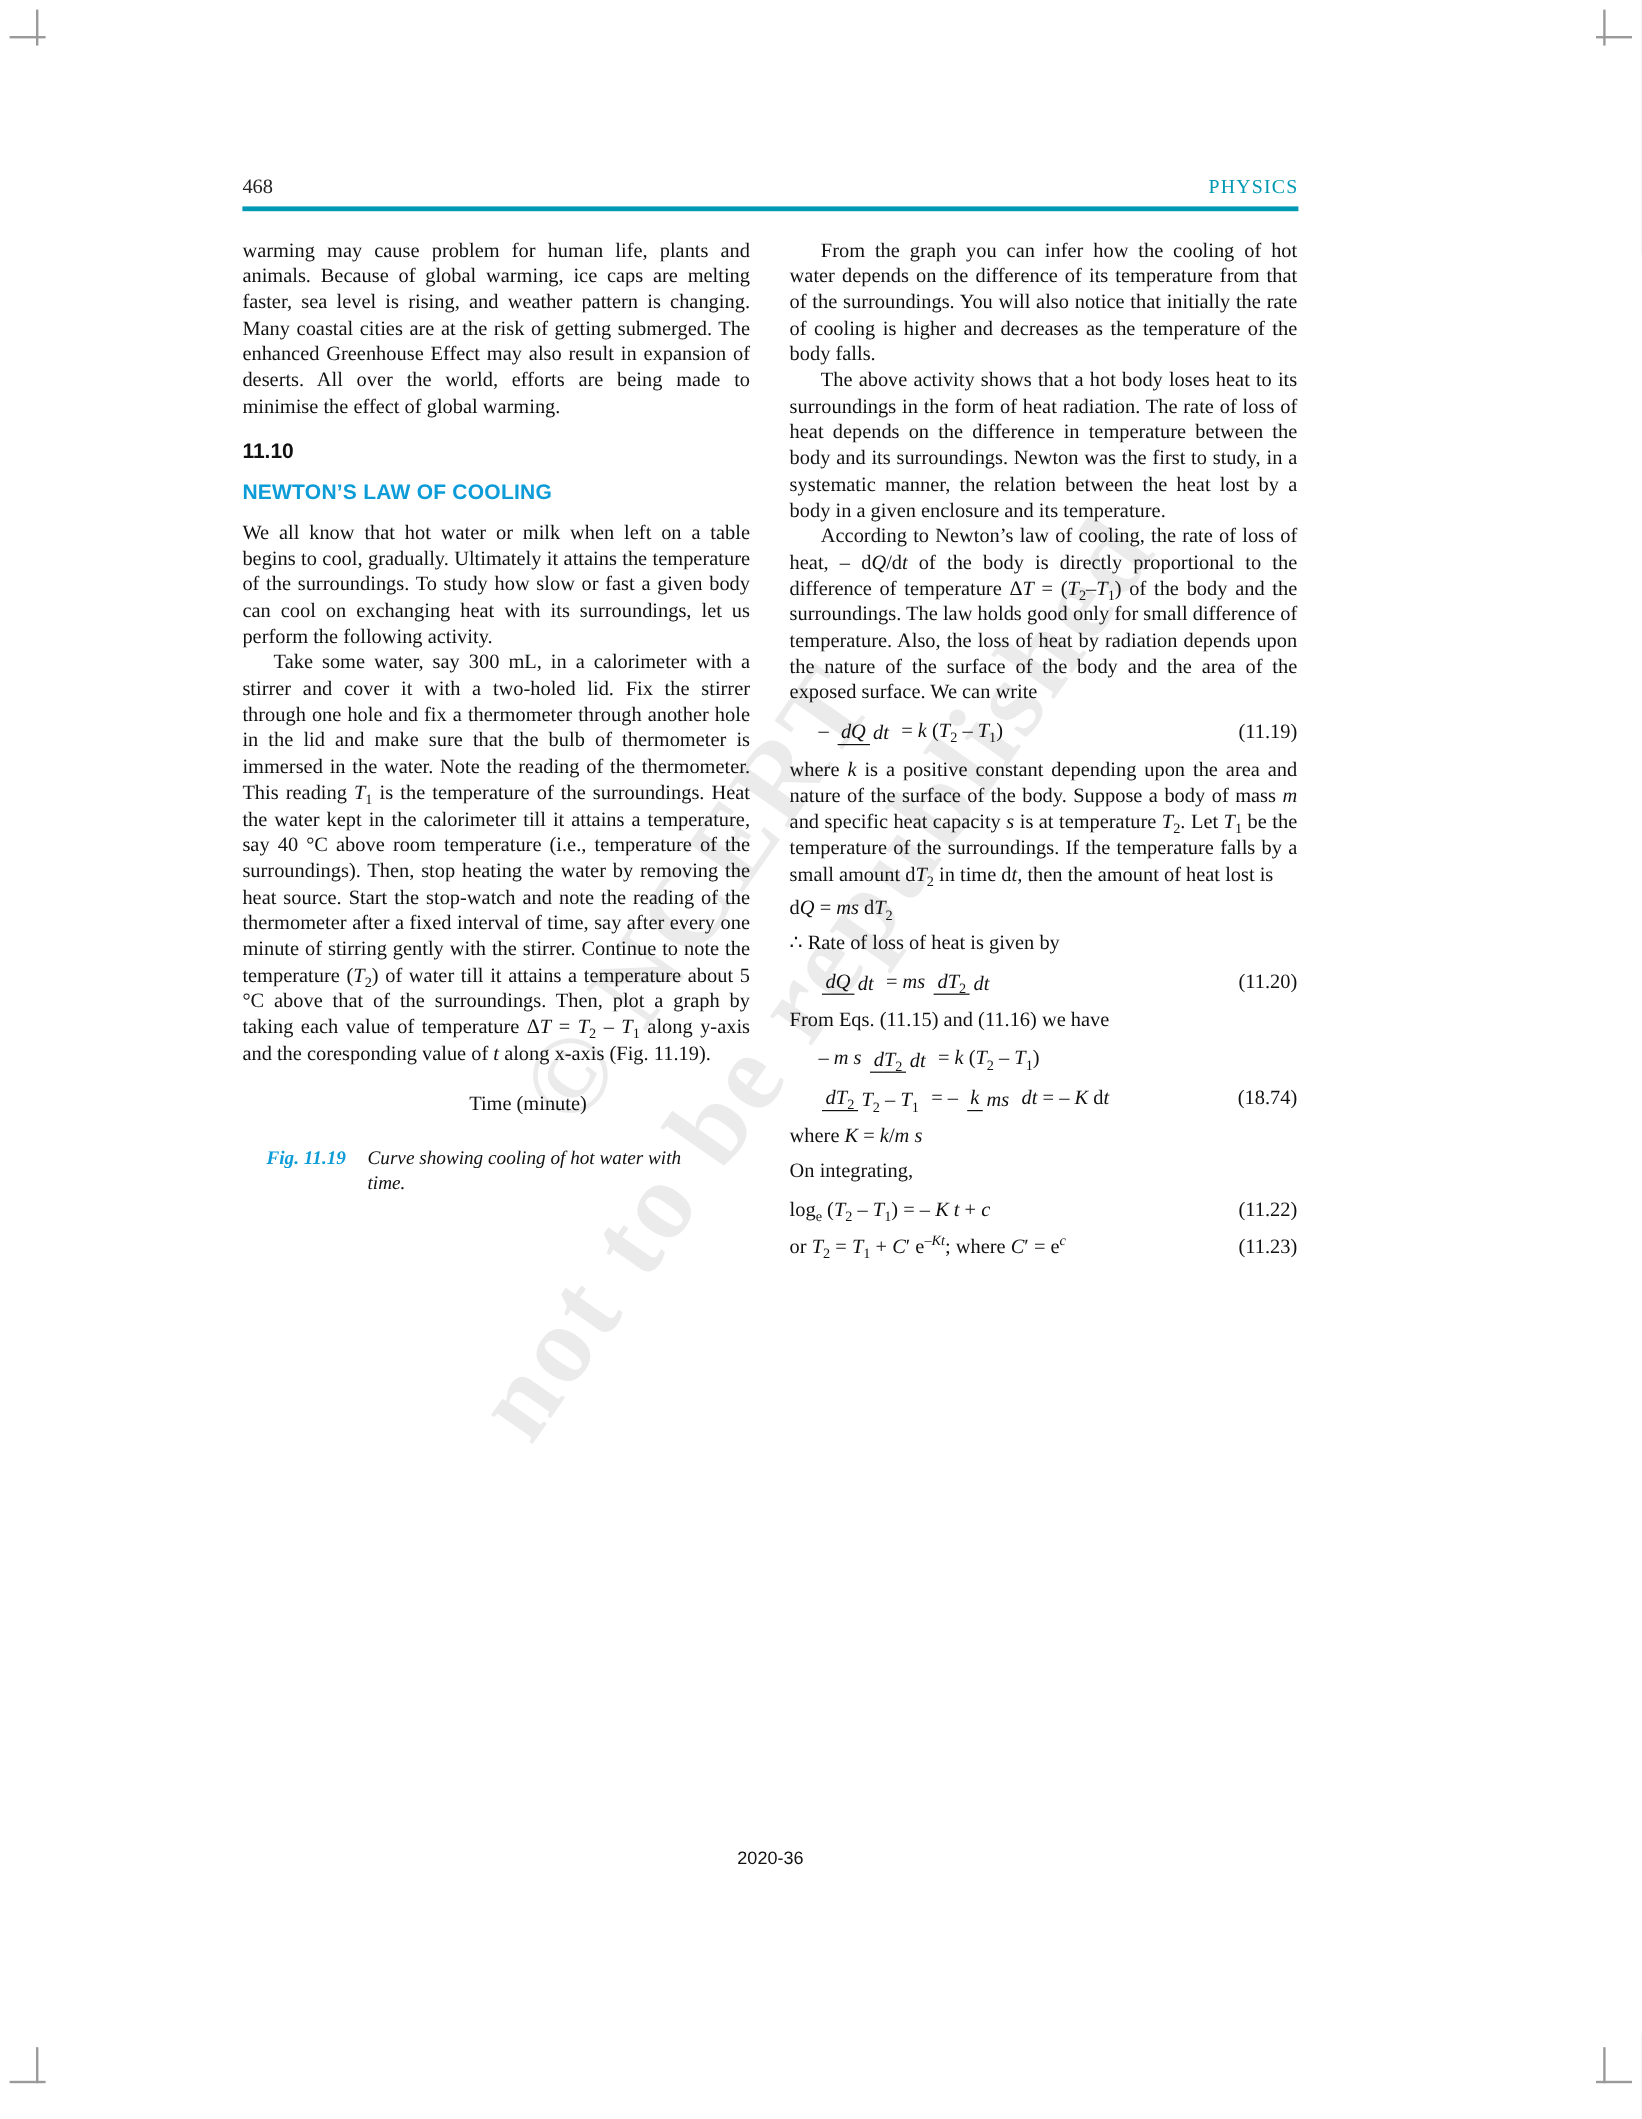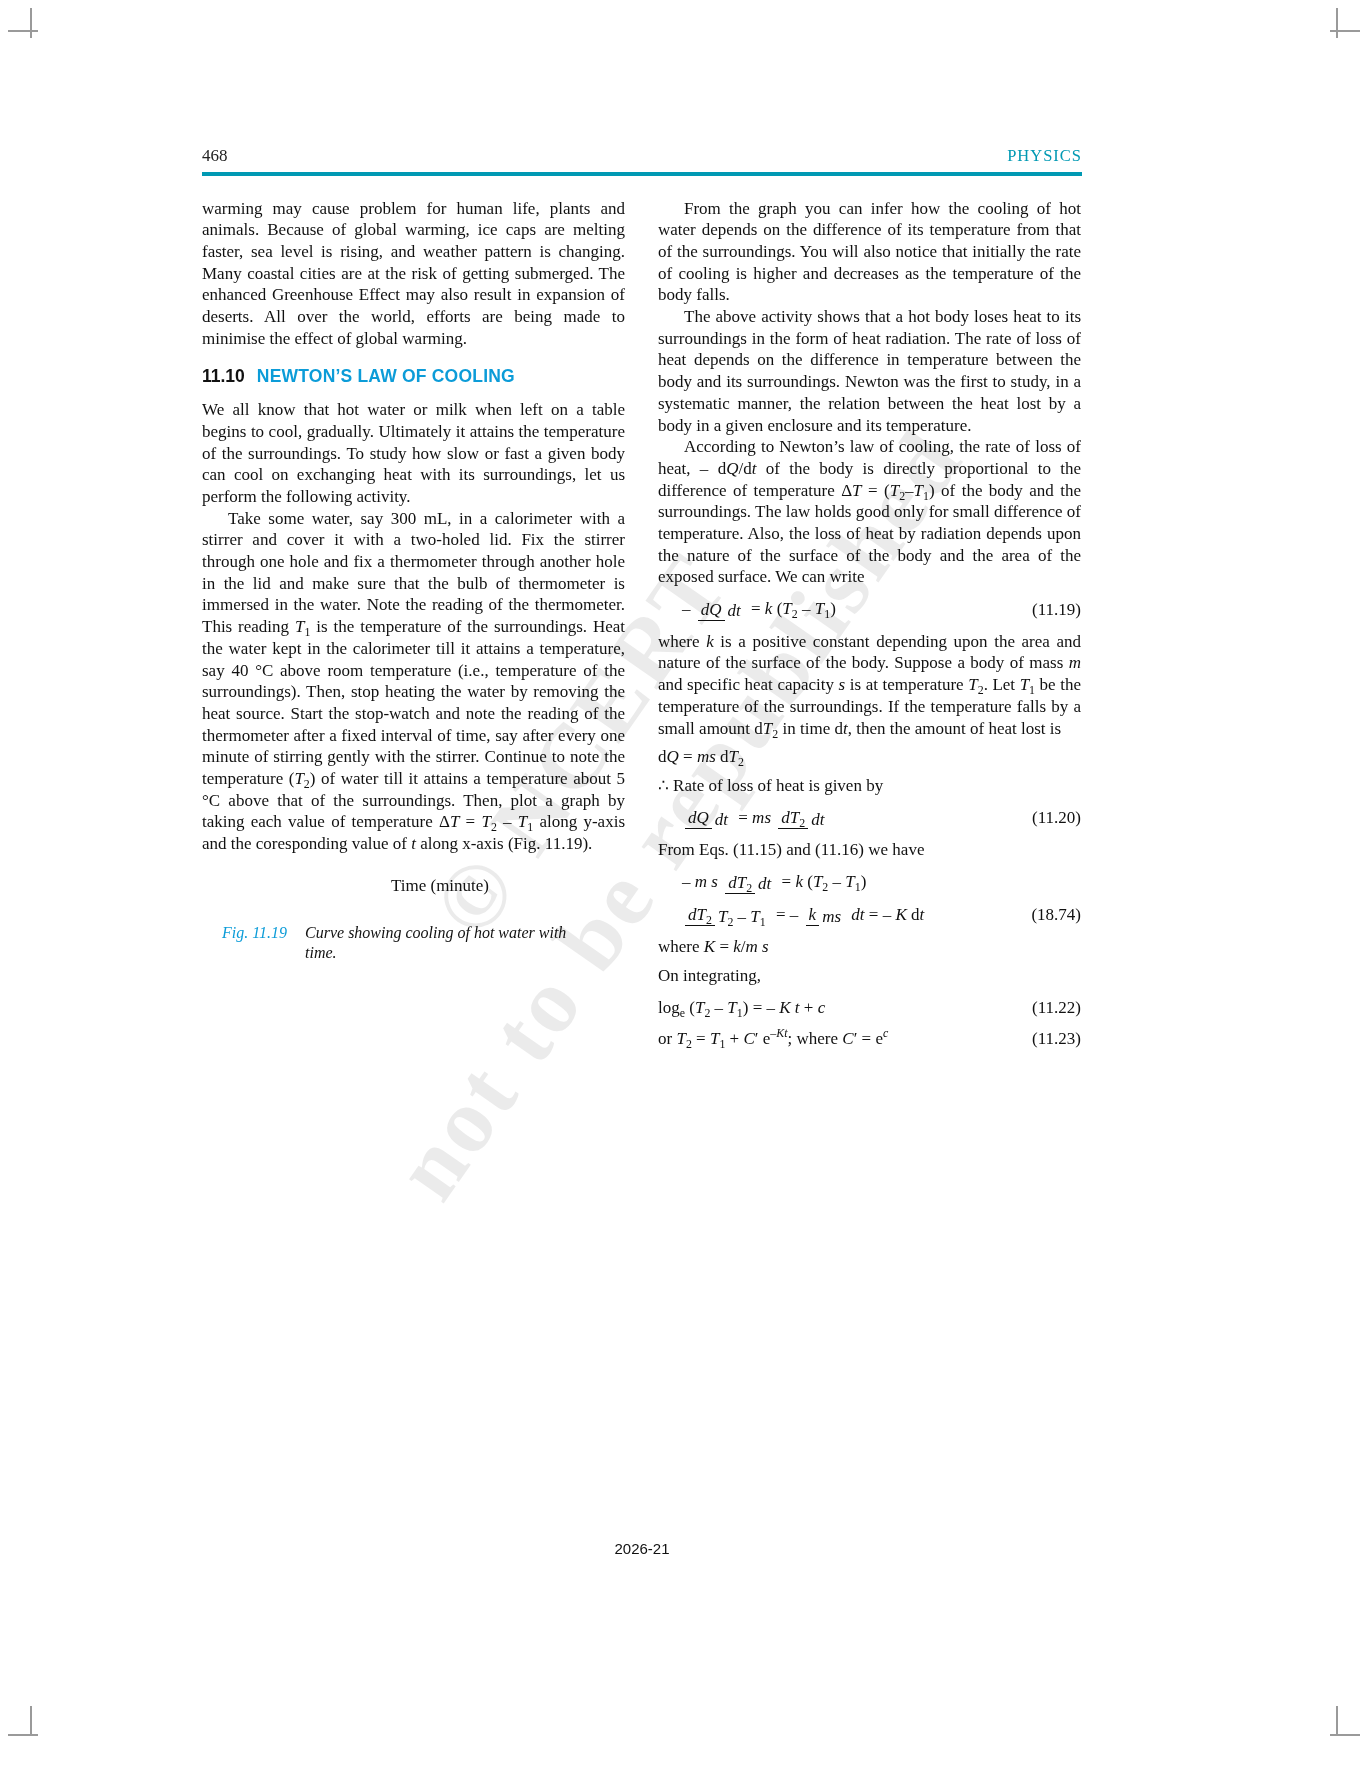--- a/index.html
+++ b/index.html
@@ -21,21 +21,21 @@
   .pagenum{font-size:17px;color:#222;}
   .subject{color:var(--accent);font-size:16.5px;letter-spacing:1px;}
   .rule{height:3.5px;background:var(--accent);margin-top:6px;}
 
   .columns{display:flex;gap:33px;margin-top:22px;}
   .col{width:423px;font-size:17px;line-height:21.7px;text-align:justify;}
   p{margin:0;}
   p.ind{text-indent:26px;}
 
   h2.section{font-family:"Liberation Sans", sans-serif;font-size:17.5px;font-weight:bold;
-             margin:17px 0 11px;display:flex;gap:12px;text-align:left;}
+             margin:17px 0 11px;display:flex;gap:12px;text-align:left;flex-direction:column;}
   .sec-num{color:#111;}
   .sec-title{color:var(--heading);letter-spacing:0.2px;}
 
   sub,sup{font-size:0.7em;line-height:0;}
 
   
   .eq{display:flex;align-items:center;margin:10px 0;text-align:left;}
   .eq .eq-body{}
   .eq.eqind .eq-body{margin-left:24px;}
   .eq .eq-tag{margin-left:auto;}
@@ -44,21 +44,21 @@
         margin:0 3px;line-height:1.12;text-align:center;}
   .frac .top{border-bottom:1.3px solid #111;padding:0 3px 1px;}
   .frac .bot{padding:1px 3px 0;}
 
   
   figure{margin:20px 0 0;}
   .plotrow{display:flex;align-items:center;}
   .ylab{width:108px;text-align:right;padding-right:4px;font-size:16.5px;}
   .xlab{width:252px;margin-left:112px;text-align:center;font-size:17px;margin-top:3px;}
   figcaption{margin:26px 0 0 20px;font-style:italic;font-size:16px;display:flex;gap:18px;line-height:20.5px;text-align:left;}
-  .figlab{color:var(--heading);font-weight:normal;white-space:nowrap;}
+  .figlab{color:var(--heading);font-weight:bold;white-space:nowrap;}
   .figtxt{max-width:280px;}
 
   .footer{position:absolute;left:202px;width:880px;top:1540px;text-align:center;z-index:2;
           font-family:"Liberation Sans", sans-serif;font-size:15px;color:#111;}
 </style>
 </head>
 <body>
 
 <div class="page">
 
@@ -166,15 +166,15 @@
         <div class="eq">
           <span class="eq-body">or <i>T</i><sub>2</sub> = <i>T</i><sub>1</sub> + <i>C</i>′ e<sup>–<i>Kt</i></sup>; where <i>C</i>′ = e<sup><i>c</i></sup></span>
           <span class="eq-tag">(11.23)</span>
         </div>
 
       </section>
     </div>
   </div>
 
   <div class="footer">
-    <span>2026-21</span>
+    <span>2020-36</span>
   </div>
 </div>
 
 </body></html>

